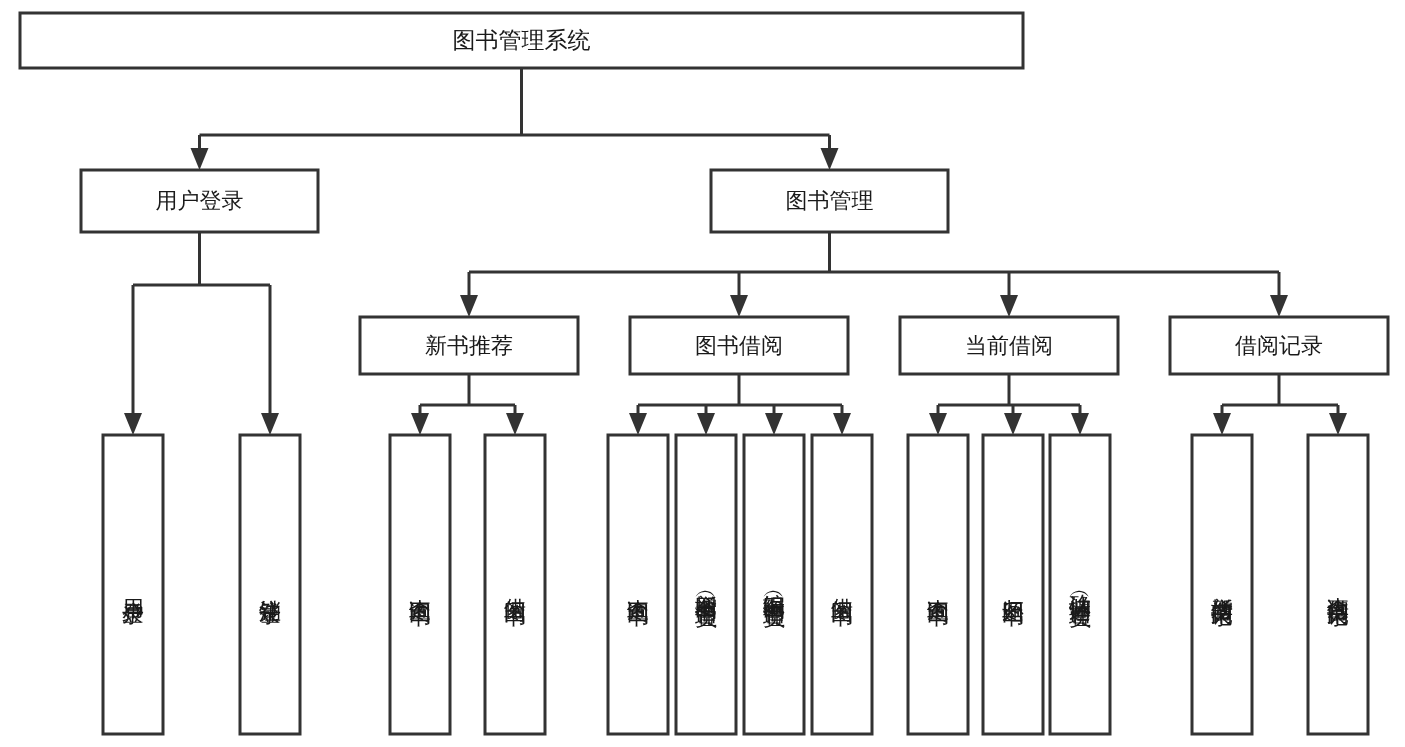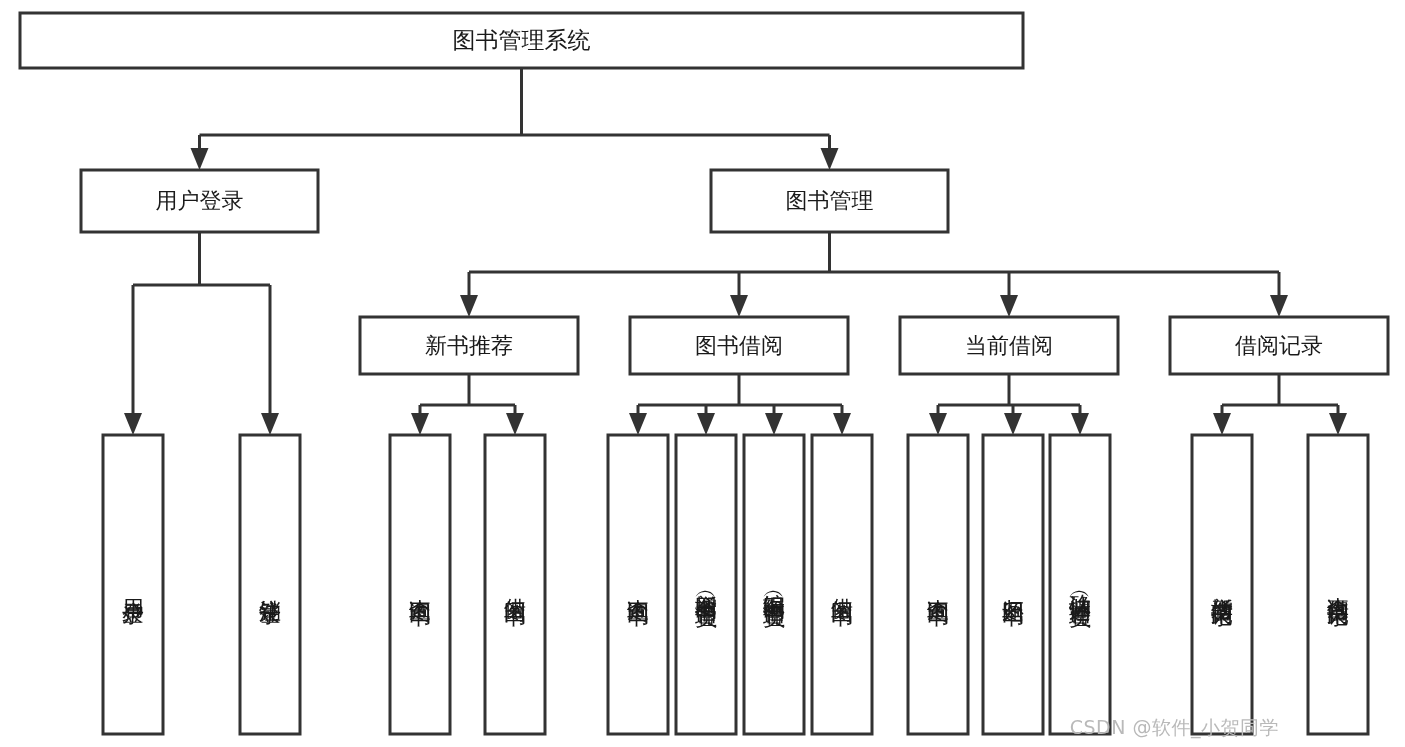--- a/index.html
+++ b/index.html
@@ -173,14 +173,13 @@
       <div class="leaf-label-wrap" style="left: 608px; top: 435px; width: 60px; height: 299px;">查询图书</div>
       <div class="leaf-label-wrap" style="left: 676px; top: 435px; width: 60px; height: 299px;">新增图书（管理员）</div>
       <div class="leaf-label-wrap" style="left: 744px; top: 435px; width: 60px; height: 299px;">编辑图书（管理员）</div>
       <div class="leaf-label-wrap" style="left: 812px; top: 435px; width: 60px; height: 299px;">借阅图书</div>
       <div class="leaf-label-wrap" style="left: 908px; top: 435px; width: 60px; height: 299px;">查询图书</div>
       <div class="leaf-label-wrap" style="left: 983px; top: 435px; width: 60px; height: 299px;">归还图书</div>
       <div class="leaf-label-wrap" style="left: 1050px; top: 435px; width: 60px; height: 299px;">确认归还（管理员）</div>
       <div class="leaf-label-wrap" style="left: 1192px; top: 435px; width: 60px; height: 299px;">新增借阅记录</div>
       <div class="leaf-label-wrap" style="left: 1308px; top: 435px; width: 60px; height: 299px;">查询借阅记录</div>
     </div>
-  <div class="watermark">CSDN @软件_小贺同学</div>
 </div>
 
 </body></html>

